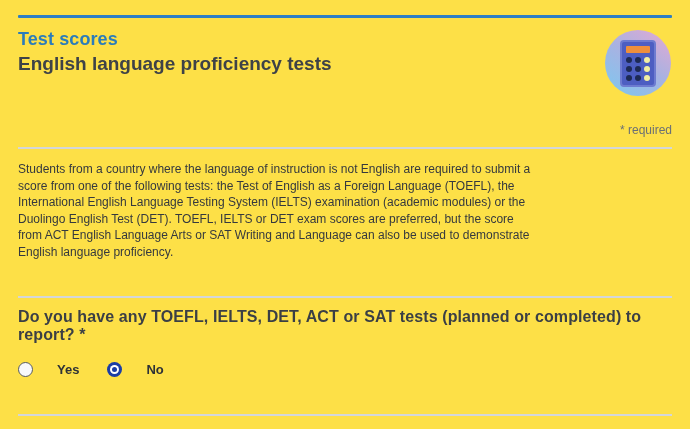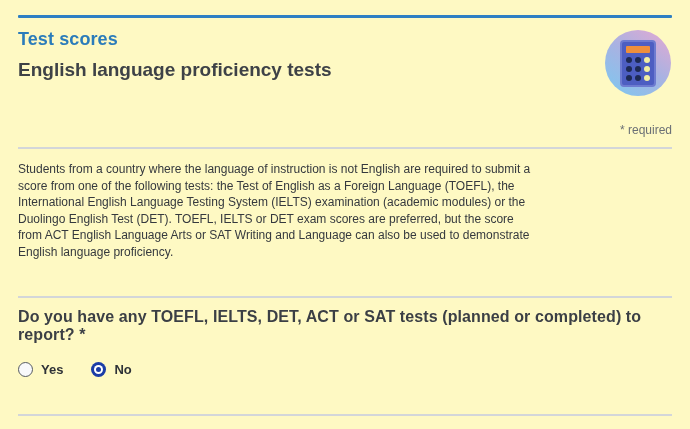--- a/index.html
+++ b/index.html
@@ -3,21 +3,21 @@
 <meta charset="utf-8">
 <style>
   * { margin: 0; padding: 0; box-sizing: border-box; }
   html, body { background: #eef0f2; }
   body { font-family: "Liberation Sans", sans-serif; }
 
   .page {
     position: relative;
     width: 690px;
     height: 429px;
-    background: #fef9c3;
+    background: #fde047;
     overflow: hidden;
   }
 
   .accent-bar {
     position: absolute;
     left: 18px; right: 18px; top: 15px;
     height: 3px;
     background: #2e7fc3;
     border-radius: 1px;
   }
@@ -30,21 +30,20 @@
     color: #2b7cba;
     letter-spacing: 0.1px;
   }
 
   .page-title {
     position: absolute;
     left: 18px; top: 53px;
     font-size: 19px;
     font-weight: 700;
     color: #3e4247;
-    margin-top: 6px;
   }
 
   .icon-circle {
     position: absolute;
     left: 605px; top: 30px;
     width: 66px; height: 66px;
     border-radius: 50%;
     background: linear-gradient(215deg, #dcaad4 8%, #a8b2e2 48%, #82c5ee 92%);
     display: flex;
     align-items: center;
@@ -112,21 +111,21 @@
   .radio-group {
     position: absolute;
     left: 18px; top: 362px;
     display: flex;
     align-items: center;
     gap: 28px;
   }
   .radio-option {
     display: flex;
     align-items: center;
-    gap: 8px;
+    gap: 24px;
     cursor: pointer;
   }
   .radio-circle {
     width: 15px; height: 15px;
     border-radius: 50%;
     border: 1.5px solid #565b61;
     background: #f8f9fb;
     display: flex;
     align-items: center;
     justify-content: center;

